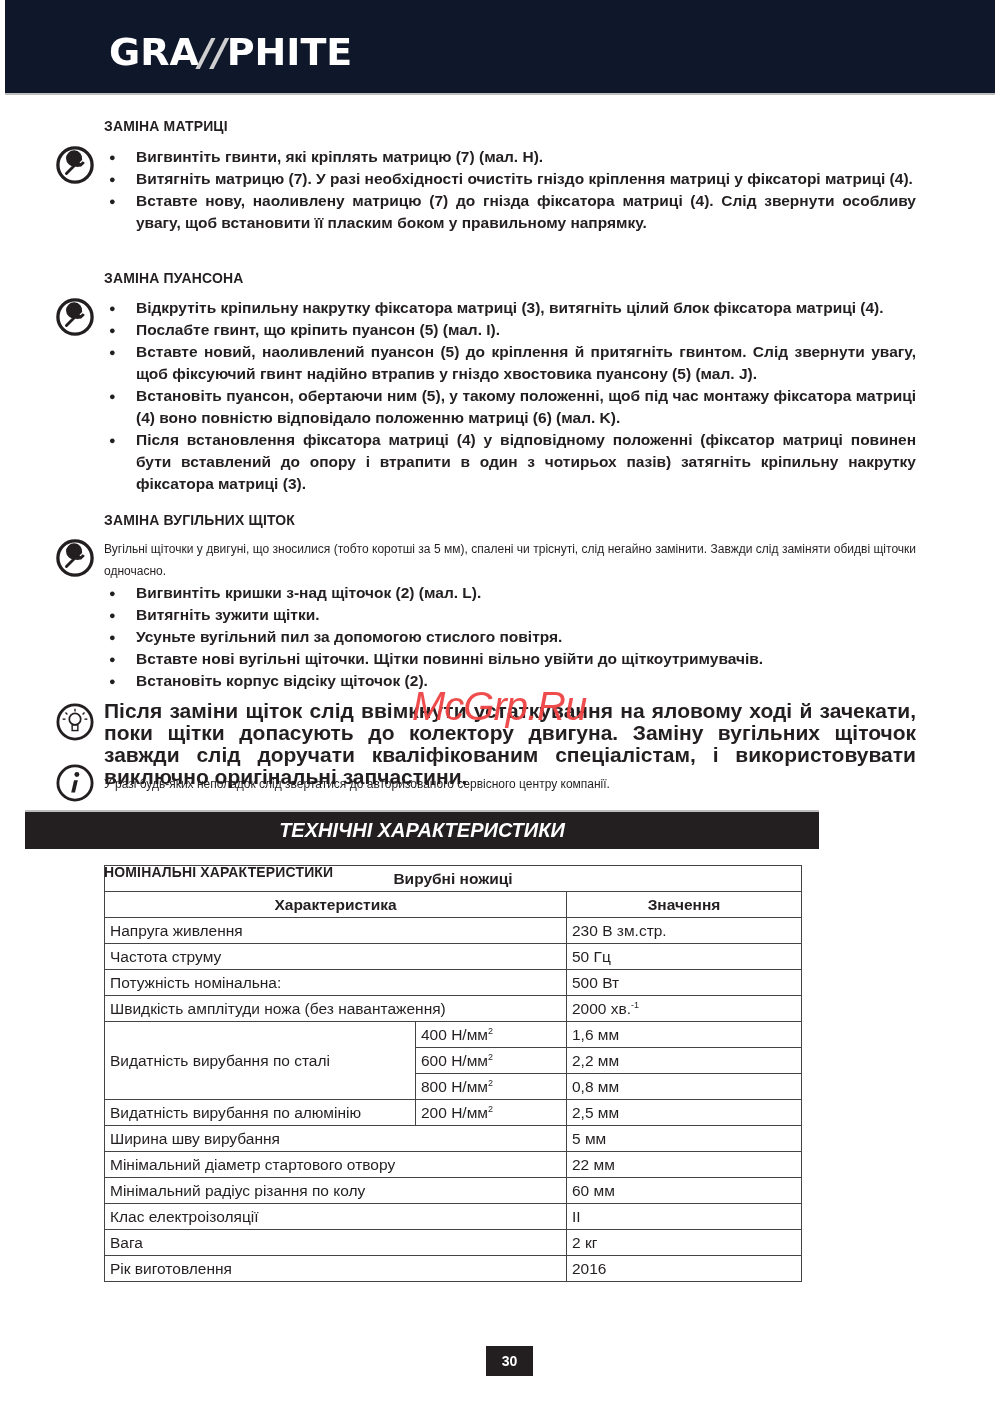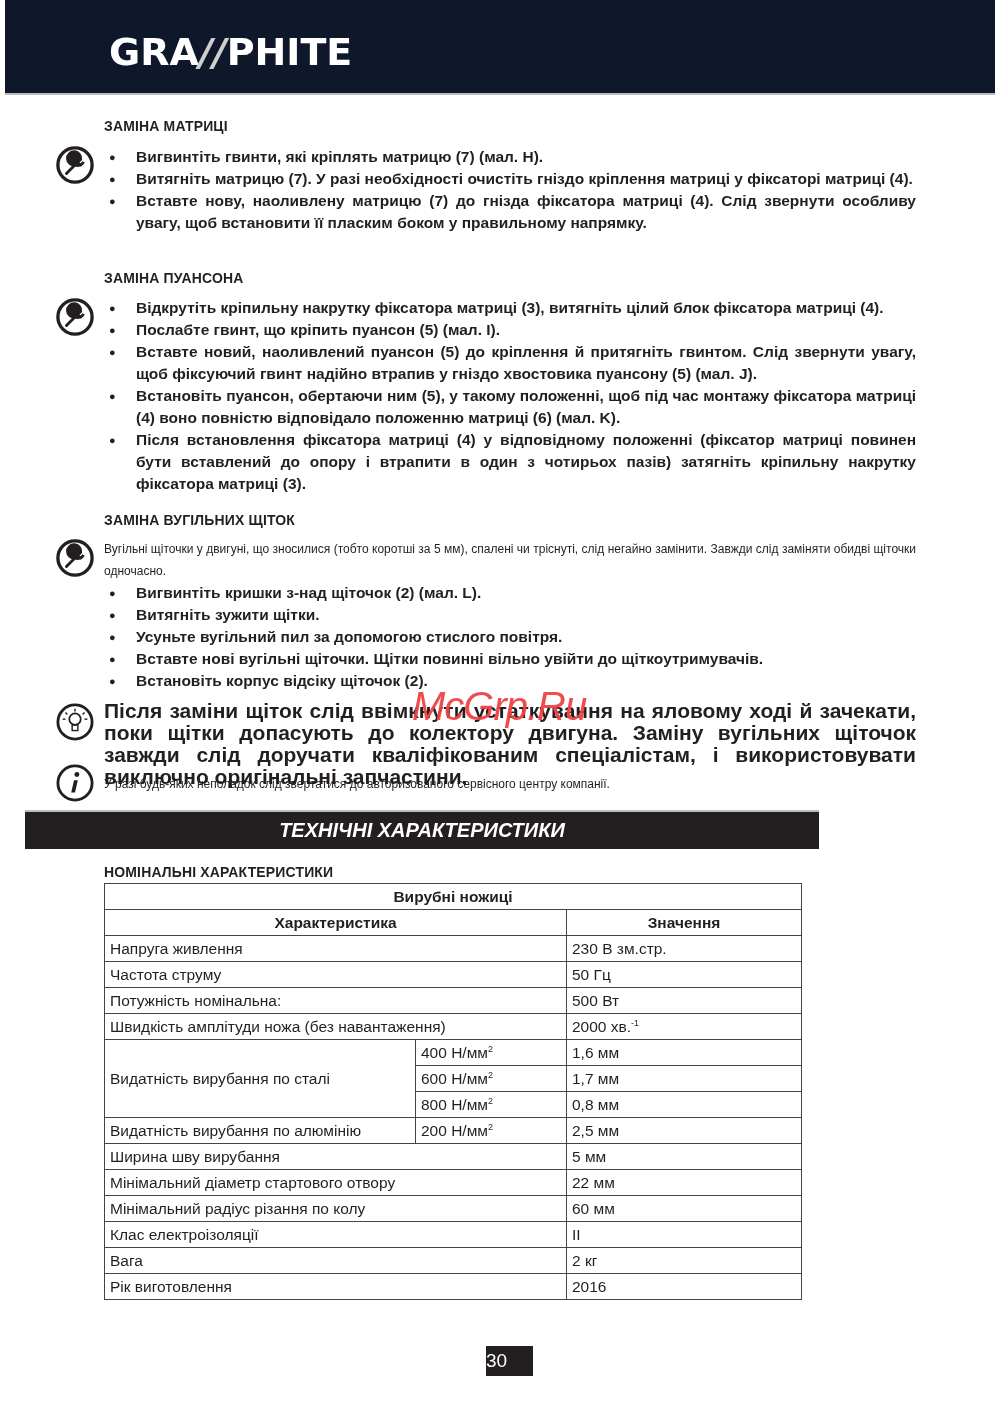--- a/index.html
+++ b/index.html
@@ -37,34 +37,34 @@
   }
   .para { font-size: 12px; line-height: 22px; text-align: justify; }
   .bold-para { font-size: 21px; line-height: 22px; font-weight: bold; text-align: justify; }
   .tech-bar {
     position: absolute; left: 25px; top: 810px; width: 794px; height: 37px;
     background: #231f20; color: #fff; text-align: center;
     font-weight: bold; font-style: italic; font-size: 20px; line-height: 37px;
     border-top: 2px solid #bdbdbd;
   }
   table.spec {
-    position: absolute; left: 104px; top: 883px; width: 698px;
+    position: absolute; left: 104px; top: 865px; width: 698px;
     border-collapse: collapse; font-size: 15.5px;
   }
   table.spec td, table.spec th {
     border: 1.5px solid #444; padding: 0 5px; height: 25px; line-height: 25px;
   }
   table.spec th { font-weight: bold; text-align: center; }
   table.spec td.val { width: 224px; }
   table.spec td.sub { width: 140px; }
   sup { font-size: 9px; line-height: 0; }
   .page-num {
     position: absolute; left: 486px; top: 1346px; width: 47px; height: 30px;
-    background: #231f20; color: #fff; font-weight: normal; font-size: 19px;
-    text-align: left; line-height: 30px;
+    background: #231f20; color: #fff; font-weight: bold; font-size: 14px;
+    text-align: center; line-height: 30px;
   }
   .watermark {
     position: absolute; left: 412px; top: 684px; color: #ef4444;
     font-size: 40px; font-style: italic; font-family: "Liberation Sans", sans-serif;
     opacity: 0.95; letter-spacing: -1px;
   }
 </style>
 </head>
 <body>
 
@@ -161,21 +161,21 @@
     <td colspan="2">Швидкість амплітуди ножа (без навантаження)</td>
     <td class="val"><span>2000 хв.</span><sup>-1</sup></td>
   </tr>
   <tr>
     <td rowspan="3">Видатність вирубання по сталі</td>
     <td class="sub"><span>400 Н/мм</span><sup>2</sup></td>
     <td class="val">1,6 мм</td>
   </tr>
   <tr>
     <td class="sub"><span>600 Н/мм</span><sup>2</sup></td>
-    <td class="val">1,7 мм</td>
+    <td class="val">2,2 мм</td>
   </tr>
   <tr>
     <td class="sub"><span>800 Н/мм</span><sup>2</sup></td>
     <td class="val">0,8 мм</td>
   </tr>
   <tr>
     <td>Видатність вирубання по алюмінію</td>
     <td class="sub"><span>200 Н/мм</span><sup>2</sup></td>
     <td class="val">2,5 мм</td>
   </tr>

